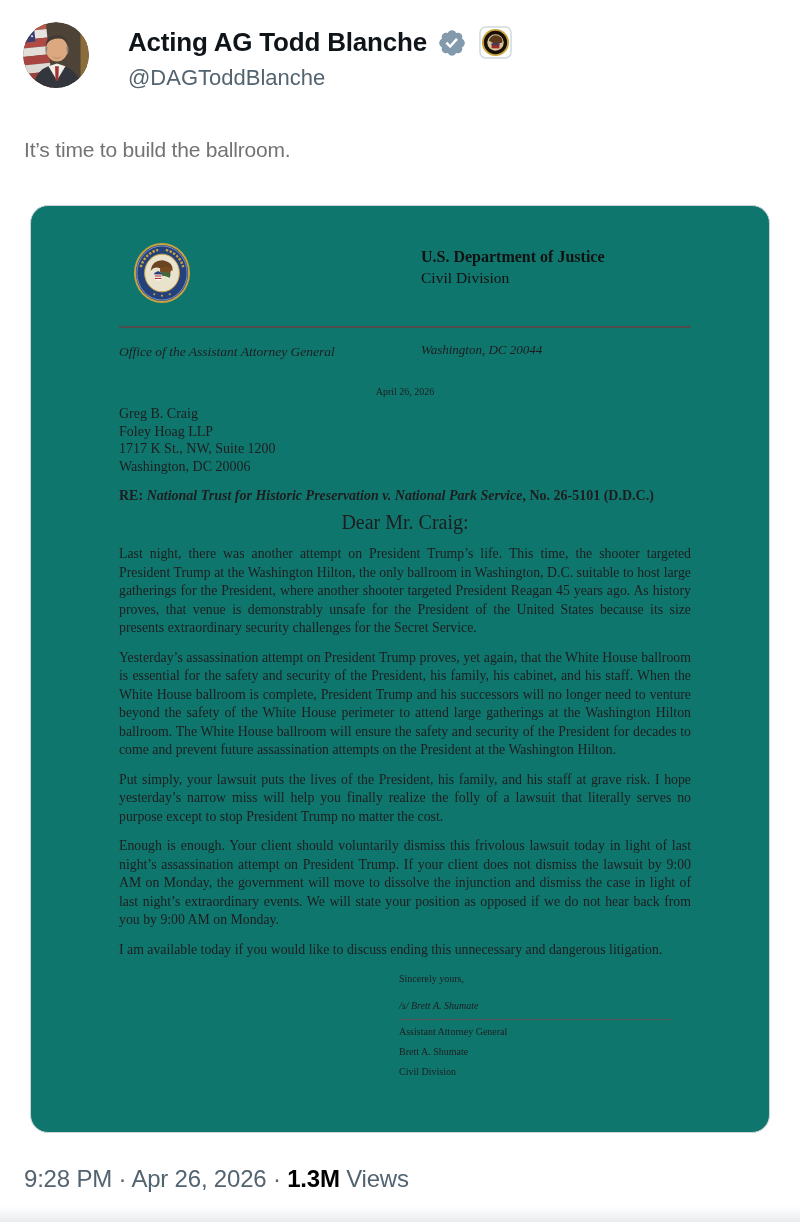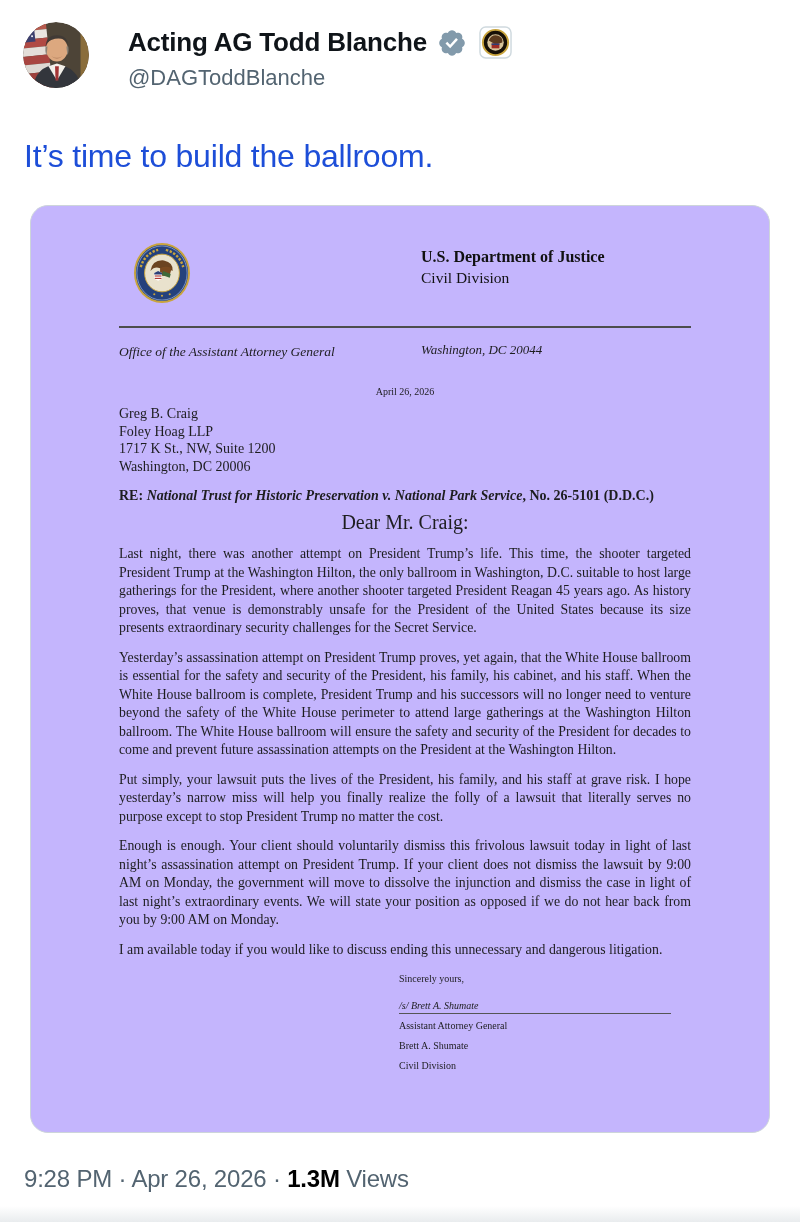--- a/index.html
+++ b/index.html
@@ -10,26 +10,26 @@
   .tweet-header { position: absolute; top: 22px; left: 23px; display: flex; }
   .avatar { width: 66px; height: 66px; border-radius: 50%; overflow: hidden; flex: 0 0 66px; }
   .author-block { margin-left: 39px; padding-top: 4px; }
   .name-row { display: flex; align-items: center; gap: 8px; }
   .display-name { font-size: 26px; font-weight: 700; color: #0f1419; letter-spacing: -0.2px; }
   .verified { width: 30px; height: 30px; margin-left: 2px; }
   .affil-badge { width: 33px; height: 33px; margin-left: 4px; }
   .handle { font-size: 22px; color: #536471; margin-top: 6px; }
 
   
-  .tweet-text { position: absolute; top: 138px; left: 24px; font-size: 32px; color: #1d4ed8; letter-spacing: -0.2px; }
+  .tweet-text { position: absolute; top: 138px; left: 24px; font-size: 21px; color: #737373; letter-spacing: -0.2px; }
 
   
   .letter-card {
     position: absolute; top: 205px; left: 30px; width: 740px; height: 928px;
-    background: #c4b5fd; border: 1px solid #cdd5da; border-radius: 18px;
+    background: #0f766e; border: 1px solid #cdd5da; border-radius: 18px;
     overflow: hidden;
   }
   .letter {
     font-family: "Liberation Serif", "DejaVu Serif", serif;
     color: #1d1d1f;
     padding: 36px 78px 0 88px;
     font-size: 13.8px;
   }
   .letterhead { position: relative; height: 64px; }
   .doj-seal { position: absolute; left: 14px; top: 0; width: 58px; height: 62px; }
@@ -42,21 +42,21 @@
   .office-city { position: absolute; left: 302px; top: -2px; font-style: italic; font-size: 13px; }
   .letter-date { text-align: center; margin-top: 24px; font-size: 10px; }
   .recipient { margin-top: 8px; font-size: 14px; line-height: 17.5px; }
   .re-line { margin-top: 13px; font-weight: 700; font-size: 14px; }
   .re-case { font-style: italic; text-align: center; }
   .salutation { margin-top: 7px; font-size: 20px; text-align: center; }
   .para { margin-top: 11px; text-align: justify; font-size: 13.8px; line-height: 18.5px; }
   .closing-block { margin-top: 14px; margin-left: 280px; font-size: 10px; }
   .sig-line {
     margin-top: 16px; font-style: italic; border-bottom: 1.5px solid #555;
-    width: 272px; padding-bottom: 2px;
+    width: 272px; padding-bottom: 8px;
   }
   .signer { line-height: 17px; margin-top: 3px; }
 
   
   .tweet-footer { position: absolute; top: 1165px; left: 24px; font-size: 24px; color: #536471; letter-spacing: -0.2px; }
   .views-count { font-weight: 700; color: #000000; }
 
   .bottom-fade { position: absolute; bottom: 0; left: 0; width: 100%; height: 16px;
     background: linear-gradient(to bottom, rgba(233,236,238,0), #e9ecee); }
 </style>

